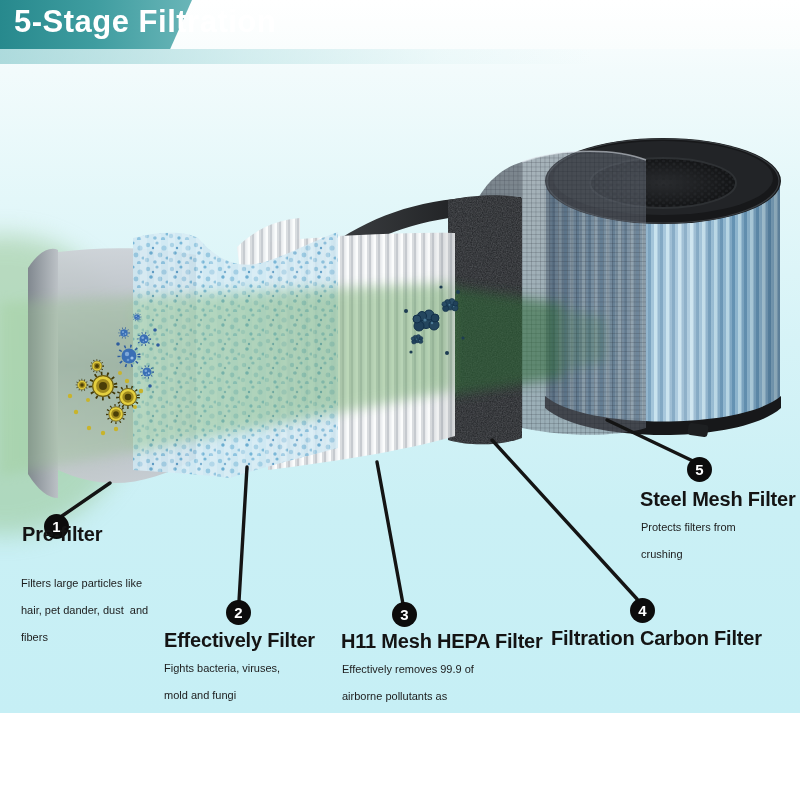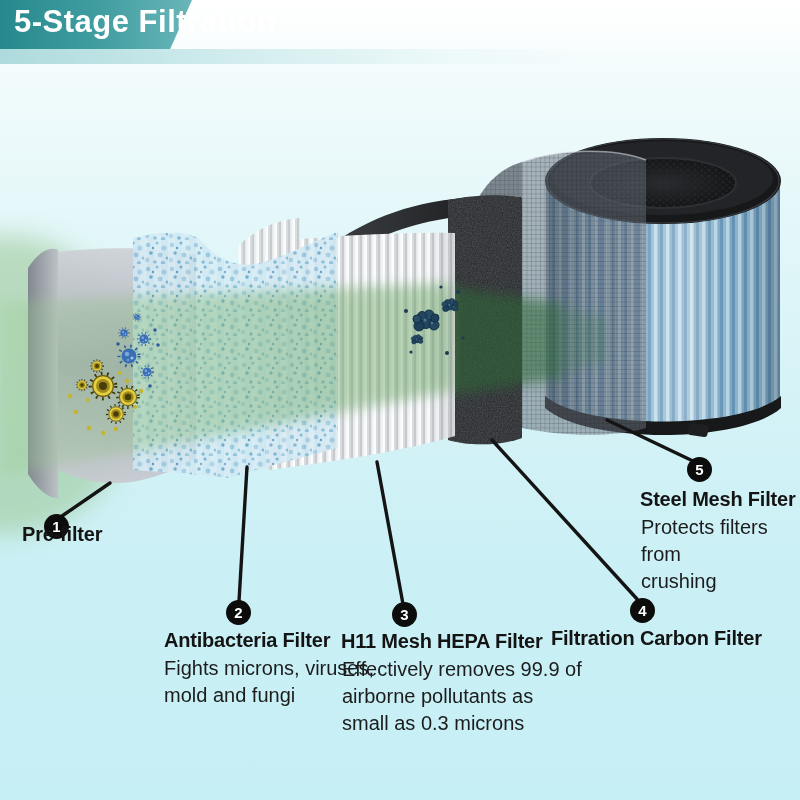--- a/index.html
+++ b/index.html
@@ -1,36 +1,36 @@
 <!DOCTYPE html>
 <html><head>
 <meta charset="utf-8">
 <style>
   html,body{margin:0;padding:0;}
   .stage{
-    position:relative;width:800px;height:800px;overflow:hidden;
+    position:relative;width:800px;height:713px;overflow:hidden;
     font-family:"Liberation Sans",sans-serif;
     background:linear-gradient(180deg,#feffff 0%,#f2fbfc 10%,#e3f7f9 28%,#d6f3f7 48%,#caf0f5 72%,#c6eff5 100%);
   }
   
   .banner{position:absolute;top:0;left:0;width:800px;height:64px;overflow:hidden;}
   .banner .bar1{position:absolute;top:0;left:0;width:100%;height:49px;
     background:linear-gradient(90deg,#27898d 0%,#3f9da0 12%,#7fc2c4 30%,#c2e6e7 48%,rgba(235,248,248,.25) 62%,rgba(255,255,255,0) 78%);}
   .banner .bar2{position:absolute;top:49px;left:0;width:100%;height:15px;
     background:linear-gradient(90deg,rgba(125,196,199,.6) 0%,rgba(168,219,221,.45) 30%,rgba(210,238,239,.25) 55%,rgba(255,255,255,0) 74%);}
   .banner .cut{position:absolute;top:0;left:192px;width:640px;height:49px;
     background:linear-gradient(180deg,#ffffff,#f9fdfd);transform:skewX(-24deg);transform-origin:0 0;}
   .title{position:absolute;left:14px;top:4px;font-size:31px;font-weight:700;color:#ffffff;letter-spacing:.5px;}
   
   .art{position:absolute;inset:0;}
   
   .badge{position:absolute;width:25px;height:25px;border-radius:50%;background:#0c0c0c;color:#fff;
     font-size:15px;font-weight:700;display:flex;align-items:center;justify-content:center;z-index:5;}
   .c-name{position:absolute;font-size:20px;font-weight:700;white-space:nowrap;color:#141414;letter-spacing:-.2px;z-index:5;}
-  .c-desc{position:absolute;font-size:20px;line-height:27px;white-space:pre-wrap;color:#1c1c1c;z-index:5;}
+  .c-desc{position:absolute;font-size:11px;line-height:27px;white-space:pre-wrap;color:#1c1c1c;z-index:5;}
   #b1{left:44px;top:514px}  #n1{left:22px;top:523px}  #d1{left:21px;top:570px}
   #b2{left:226px;top:600px} #n2{left:164px;top:629px} #d2{left:164px;top:655px}
   #b3{left:392px;top:602px} #n3{left:341px;top:630px} #d3{left:342px;top:656px}
   #b4{left:630px;top:598px} #n4{left:551px;top:627px} #d4{left:551px;top:653px}
   #b5{left:687px;top:457px} #n5{left:640px;top:488px} #d5{left:641px;top:514px}
 </style>
 </head>
 <body>
 
 <div class="stage">
@@ -255,24 +255,27 @@
       <line x1="110" y1="483" x2="62" y2="516"></line>
       <line x1="247" y1="467" x2="239" y2="601"></line>
       <line x1="377" y1="462" x2="403" y2="604"></line>
       <line x1="492" y1="440" x2="637" y2="599"></line>
       <line x1="607" y1="420" x2="695" y2="462"></line>
     </g>
   </svg>
 
   <div class="badge" id="b1">1</div>
   <div class="c-name" id="n1">Pre-filter</div>
+  <div class="c-desc" id="d1">Filters large particles like
+hair, pet dander, dust  and
+fibers</div>
 
   <div class="badge" id="b2">2</div>
-  <div class="c-name" id="n2">Antibacteria Filter</div>
-  <div class="c-desc" id="d2">Fights microns, viruses,
+  <div class="c-name" id="n2">Effectively Filter</div>
+  <div class="c-desc" id="d2">Fights bacteria, viruses,
 mold and fungi</div>
 
   <div class="badge" id="b3">3</div>
   <div class="c-name" id="n3">H11 Mesh HEPA Filter</div>
   <div class="c-desc" id="d3">Effectively removes 99.9 of
 airborne pollutants as
 small as 0.3 microns</div>
 
   <div class="badge" id="b4">4</div>
   <div class="c-name" id="n4">Filtration Carbon Filter</div>

